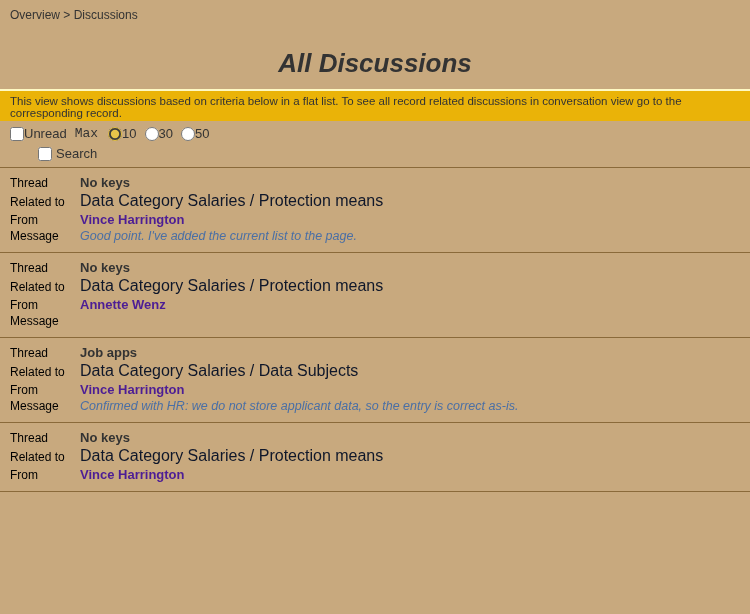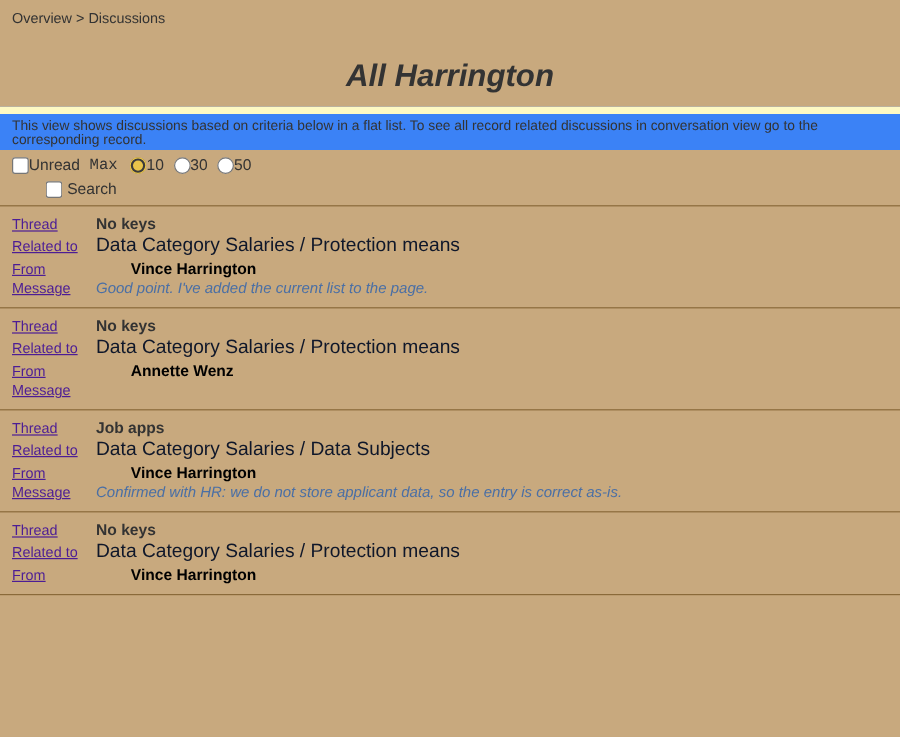--- a/index.html
+++ b/index.html
@@ -24,25 +24,25 @@
     }
 
     .page-title {
       font-size: 26px;
       font-style: italic;
       font-weight: bold;
       color: #333;
     }
 
     .info-bar {
-      background-color: #3b82f6;
+      background-color: #eab308;
       padding: 4px 10px 2px 10px;
       font-size: 11.5px;
       color: #333;
-      border-top: 6px solid #fef9c3;
+      border-top: 2px solid #fef9c3;
     }
 
     .controls-row {
       display: flex;
       align-items: center;
       padding: 5px 10px 2px 10px;
       gap: 8px;
     }
 
     .controls-row label {
@@ -101,44 +101,42 @@
     .discussion-row {
       display: flex;
       align-items: baseline;
       padding: 1px 0;
     }
 
     .row-label {
       width: 70px;
       min-width: 70px;
       font-size: 12px;
-      color: #4c1d95;
-      text-decoration: underline;
+      color: #000000;
     }
 
     .row-value {
       font-size: 13px;
       color: #333;
     }
 
     .row-value.thread {
       font-weight: bold;
       color: #333;
     }
 
     .row-value.related {
       color: #0f172a;
       text-decoration: none;
       font-size: 16px;
     }
 
     .row-value.from-name {
       font-weight: bold;
-      color: #000000;
-      margin-left: 29px;
+      color: #4c1d95;
     }
 
     .row-value.message {
       color: #4a6fa5;
       font-style: italic;
       font-size: 12.5px;
     }
 
     .radio-option {
       display: flex;
@@ -148,21 +146,21 @@
     }
   </style>
 </head>
 <body>
 
 <div class="breadcrumb">
   <span>Overview &gt; Discussions</span>
 </div>
 
 <div class="page-title-section">
-  <h1 class="page-title">All Harrington</h1>
+  <h1 class="page-title">All Discussions</h1>
 </div>
 
 <div class="info-bar">
   <span>This view shows discussions based on criteria below in a flat list. To see all record related discussions in conversation view go to the corresponding record.</span>
 </div>
 
 <div class="controls-row">
   <label>
     <input type="checkbox" style="">
     <span>Unread</span>

